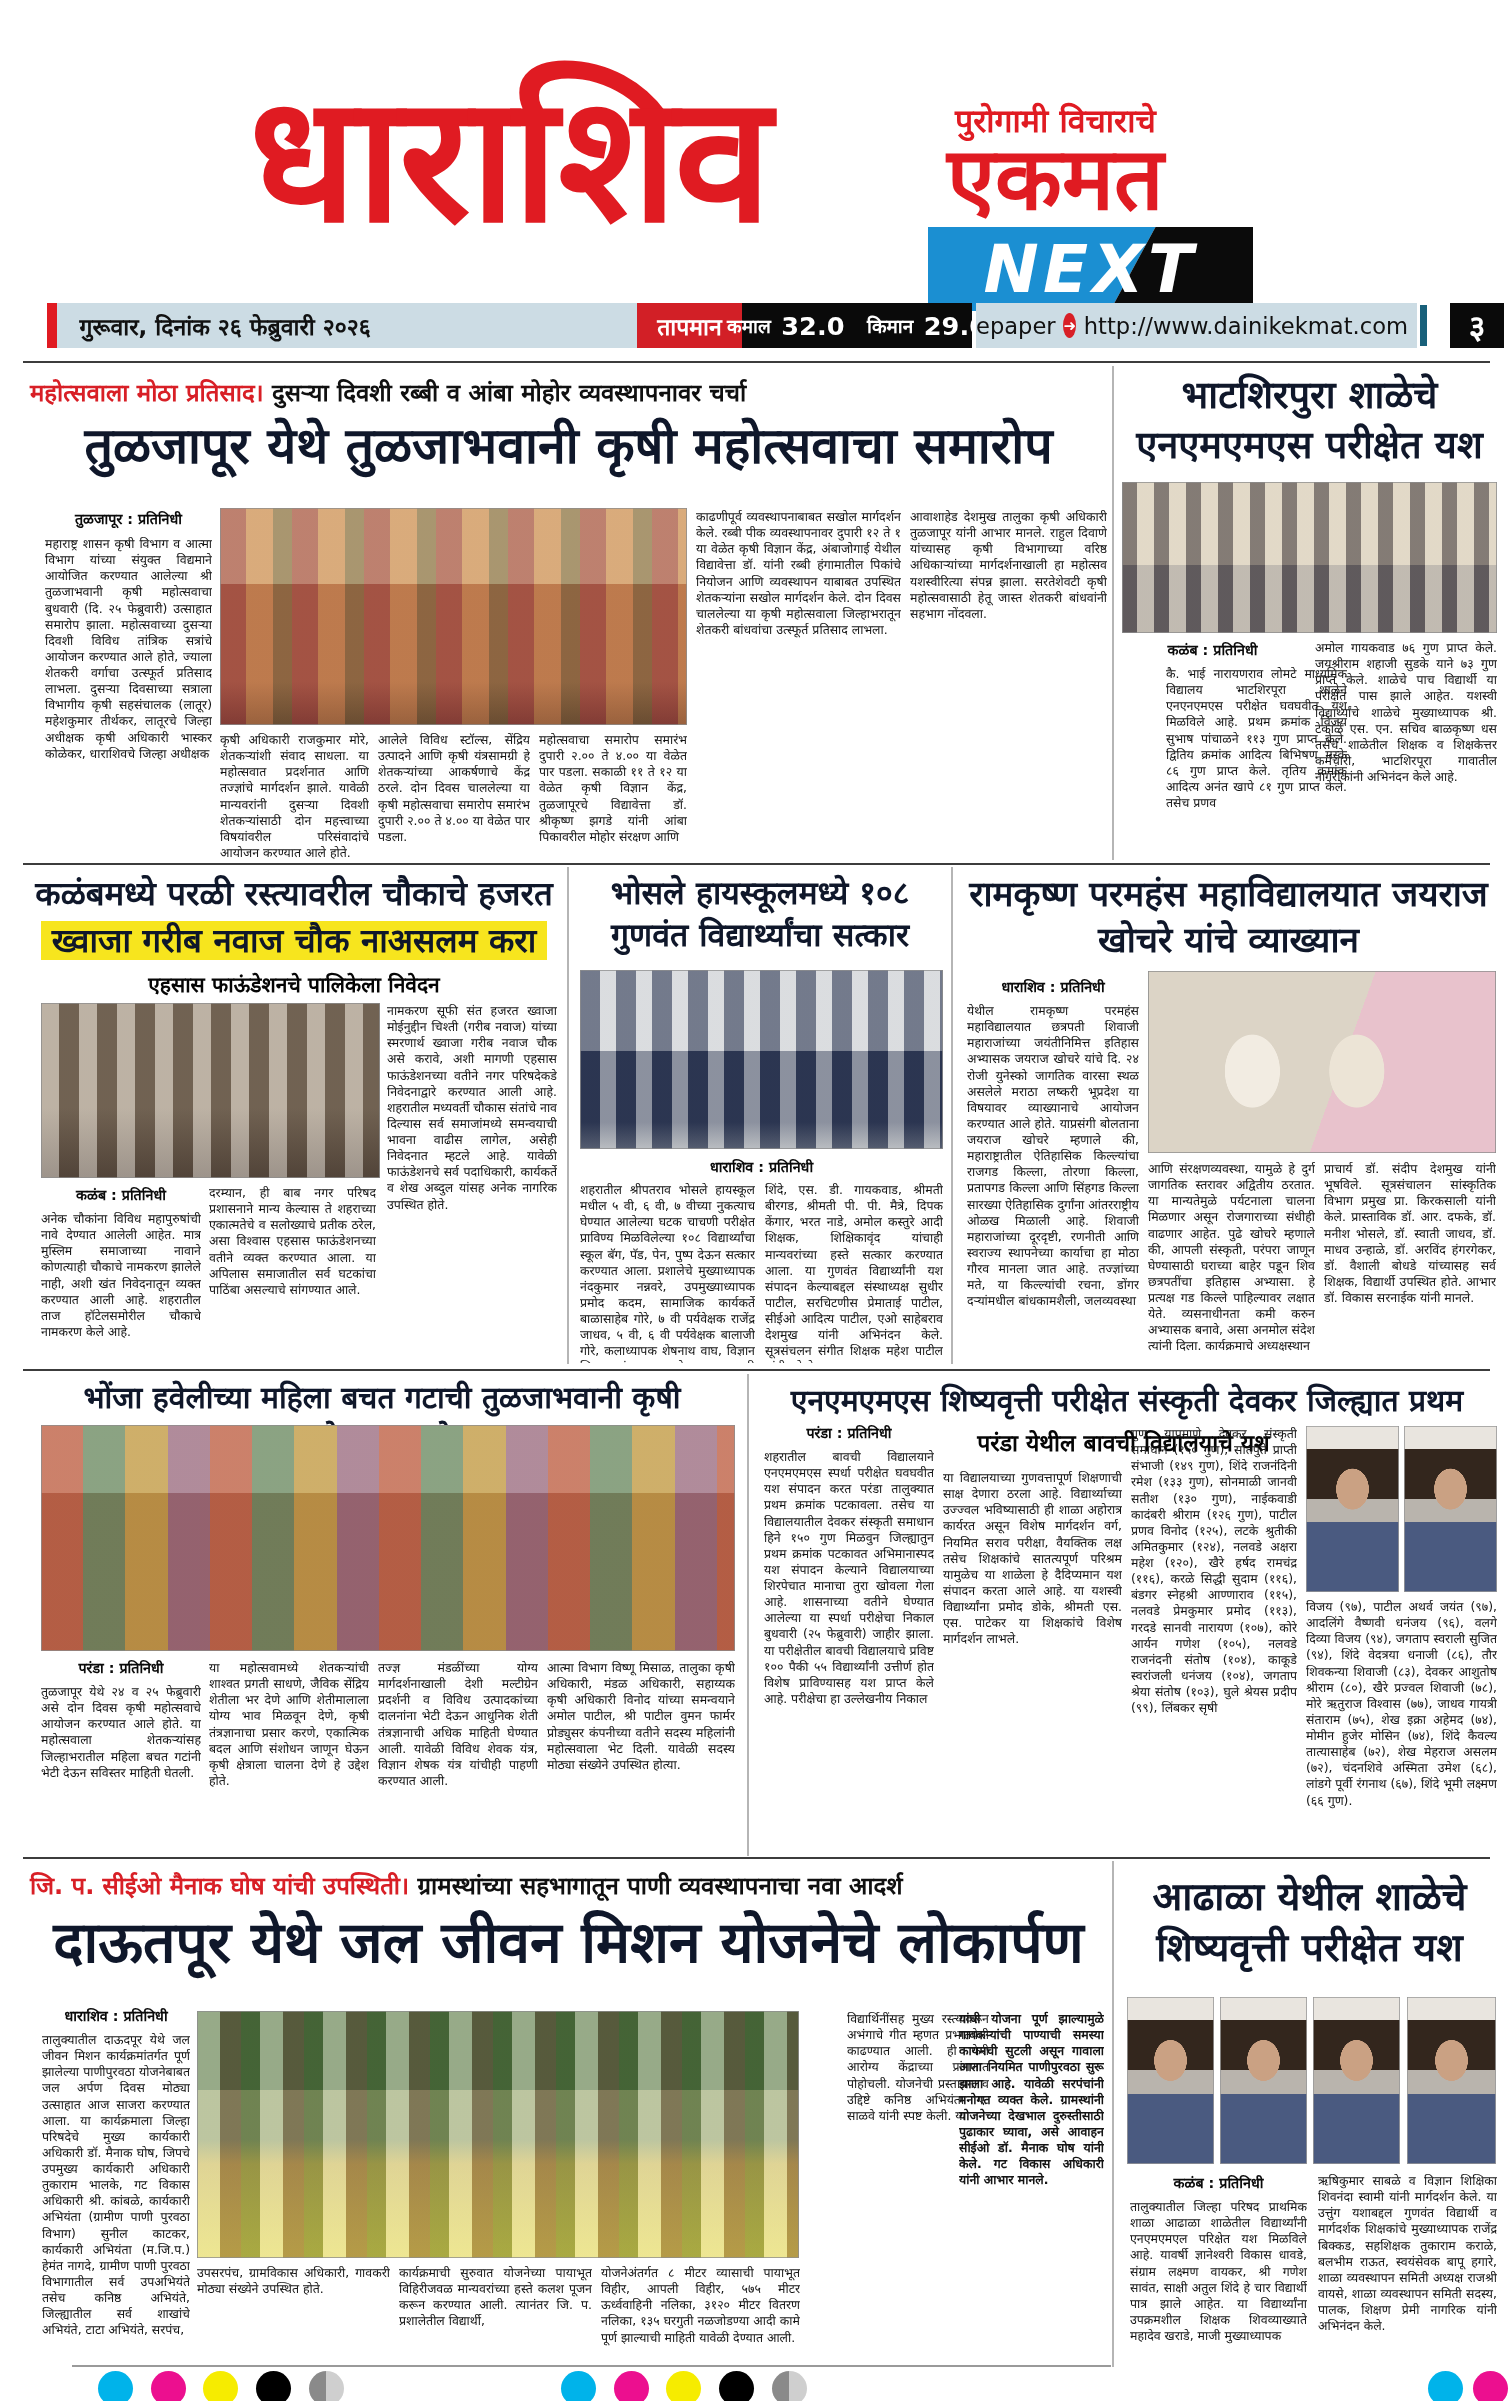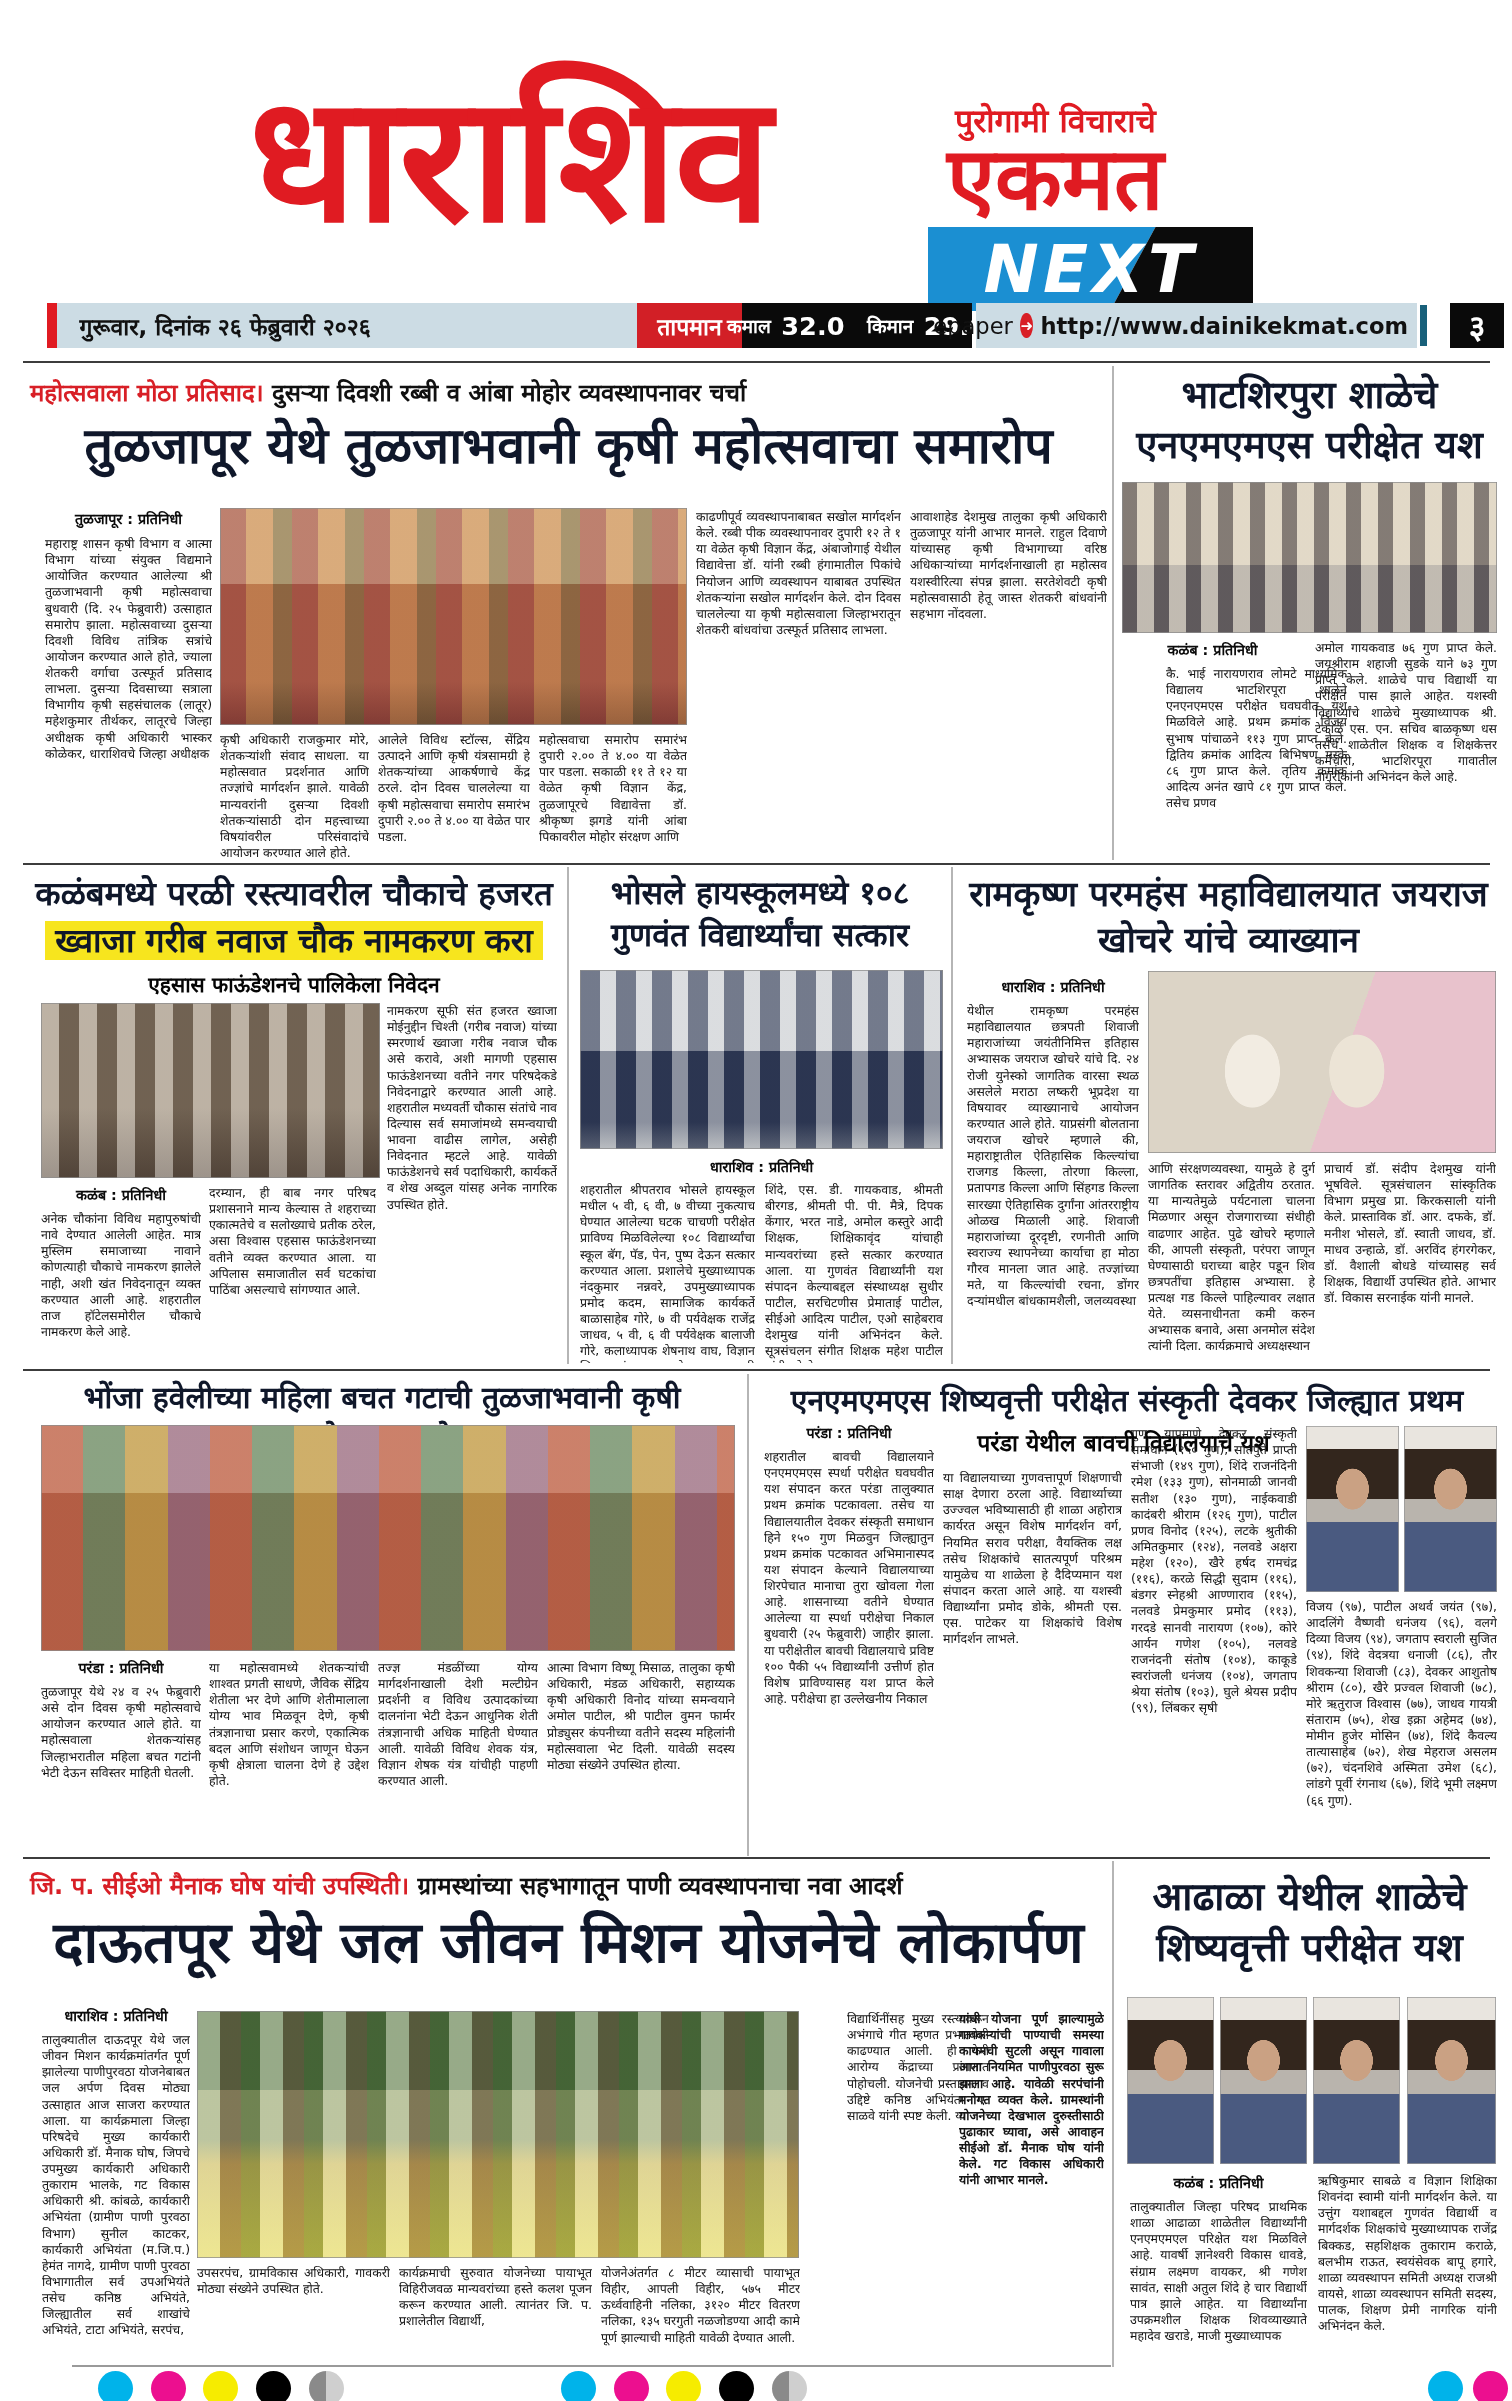--- a/index.html
+++ b/index.html
@@ -65,21 +65,21 @@
   <div class="abs box-red" style="left:637px;top:303px;width:105px;height:45px;font-size:23px;">तापमान</div>
   <div class="abs box-black" style="left:742px;top:303px;width:230px;height:45px;">
     <span class="tlabel">कमाल</span>
     <span class="tval">32.0</span>
     <span class="tlabel" style="margin-left:12px;">किमान</span>
     <span class="tval">29.0</span>
   </div>
   <div class="abs strip" style="left:976px;top:303px;width:441px;height:45px;justify-content:flex-end;padding-right:9px;box-sizing:border-box;">
     <span style="font-size:22.6px;">epaper</span>
     <span class="epicon">➜</span>
-    <span style="font-size:22.6px;font-weight:bold;">http://www.dainikekmat.com</span>
+    <span style="font-size:22.6px;">http://www.dainikekmat.com</span>
   </div>
   <div class="abs" style="left:1420px;top:305px;width:6.8px;height:41px;background:#18607a;"></div>
   <div class="abs box-black" style="left:1450px;top:303px;width:54px;height:45px;font-size:32px;font-weight:800;">३</div>
 
   <div class="abs rule-h" style="left:22.6px;top:361px;width:1467px;height:1.5px;"></div>
 
   <div class="abs kick" style="left:30px;top:375px;font-size:24px;">
     <span class="kred">महोत्सवाला मोठा प्रतिसाद।</span>
     <span class="kblk">दुसऱ्या दिवशी रब्बी व आंबा मोहोर व्यवस्थापनावर चर्चा</span>
   </div>
@@ -99,21 +99,21 @@
   <div class="abs hl" style="left:1121px;top:370px;width:377px;font-size:38px;">भाटशिरपुरा शाळेचे एनएमएमएस परीक्षेत यश</div>
   <div class="abs photo" style="left:1122px;top:482px;width:375px;height:151px;
        background:repeating-linear-gradient(90deg,rgba(40,40,60,.45) 0 15px,rgba(245,242,235,.5) 15px 32px),linear-gradient(180deg,#cfc0a4 0 55%,#8d8377 55% 100%);"></div>
   <div class="abs byline" style="left:1122px;top:640px;width:181px;">कळंब : प्रतिनिधी</div>
   <div class="abs col" style="left:1122px;top:666px;width:181px;height:193px;margin-left:44px;">कै. भाई नारायणराव लोमटे माध्यमिक विद्यालय भाटशिरपूरा शाळेने एनएनएमएस परीक्षेत घवघवीत यश मिळविले आहे. प्रथम क्रमांक विजय सुभाष पांचाळने ११३ गुण प्राप्त केले. द्वितिय क्रमांक आदित्य बिभिषण मस्के ८६ गुण प्राप्त केले. तृतिय क्रमांक आदित्य अनंत खापे ८१ गुण प्राप्त केले. तसेच प्रणव</div>
   <div class="abs col" style="left:1315px;top:640px;width:182px;height:218px;">अमोल गायकवाड ७६ गुण प्राप्त केले. जयश्रीराम शहाजी सुडके याने ७३ गुण प्राप्त केले. शाळेचे पाच विद्यार्थी या परीक्षेत पास झाले आहेत. यशस्वी विद्यार्थ्यांचे शाळेचे मुख्याध्यापक श्री. टेकाळे एस. एन. सचिव बाळकृष्ण धस तसेच शाळेतील शिक्षक व शिक्षकेत्तर कर्मचारी, भाटशिरपूरा गावातील नागरीकांनी अभिनंदन केले आहे.</div>
 
   <div class="abs rule-h" style="left:22.6px;top:863px;width:1467px;height:2.3px;"></div>
 
   <div class="abs hl" style="left:26px;top:872px;width:536px;font-size:33px;">कळंबमध्ये परळी रस्त्यावरील चौकाचे हजरत</div>
-  <div class="abs hl" style="left:26px;top:919px;width:536px;font-size:33px;"><span class="yellow-line">ख्वाजा गरीब नवाज चौक नामकरण करा</span></div>
+  <div class="abs hl" style="left:26px;top:919px;width:536px;font-size:33px;"><span class="yellow-line">ख्वाजा गरीब नवाज चौक नाअसलम करा</span></div>
   <div class="abs subhead" style="left:26px;top:970px;width:536px;font-size:21px;">एहसास फाऊंडेशनचे पालिकेला निवेदन</div>
   <div class="abs photo" style="left:41px;top:1003px;width:339px;height:175px;
        background:repeating-linear-gradient(90deg,rgba(250,250,250,.4) 0 18px,rgba(60,50,45,.4) 18px 38px),linear-gradient(180deg,#94826b 0 60%,#5f4f40 100%);"></div>
   <div class="abs byline" style="left:41px;top:1185px;width:160px;">कळंब : प्रतिनिधी</div>
   <div class="abs col" style="left:41px;top:1211px;width:160px;height:152px;">अनेक चौकांना विविध महापुरुषांची नावे देण्यात आलेली आहेत. मात्र मुस्लिम समाजाच्या नावाने कोणत्याही चौकाचे नामकरण झालेले नाही, अशी खंत निवेदनातून व्यक्त करण्यात आली आहे. शहरातील ताज हॉटेलसमोरील चौकाचे नामकरण केले आहे.</div>
   <div class="abs col" style="left:209px;top:1185px;width:167px;height:178px;">दरम्यान, ही बाब नगर परिषद प्रशासनाने मान्य केल्यास ते शहराच्या एकात्मतेचे व सलोख्याचे प्रतीक ठरेल, असा विश्वास एहसास फाऊंडेशनच्या वतीने व्यक्त करण्यात आला. या अपिलास समाजातील सर्व घटकांचा पाठिंबा असल्याचे सांगण्यात आले.</div>
   <div class="abs col" style="left:387px;top:1003px;width:170px;height:360px;">नामकरण सूफी संत हजरत ख्वाजा मोईनुद्दीन चिश्ती (गरीब नवाज) यांच्या स्मरणार्थ ख्वाजा गरीब नवाज चौक असे करावे, अशी मागणी एहसास फाऊंडेशनच्या वतीने नगर परिषदेकडे निवेदनाद्वारे करण्यात आली आहे. शहरातील मध्यवर्ती चौकास संतांचे नाव दिल्यास सर्व समाजांमध्ये समन्वयाची भावना वाढीस लागेल, असेही निवेदनात म्हटले आहे. यावेळी फाऊंडेशनचे सर्व पदाधिकारी, कार्यकर्ते व शेख अब्दुल यांसह अनेक नागरिक उपस्थित होते.</div>
 
   <div class="abs rule-v" style="left:567px;top:867px;height:497px;"></div>
 

